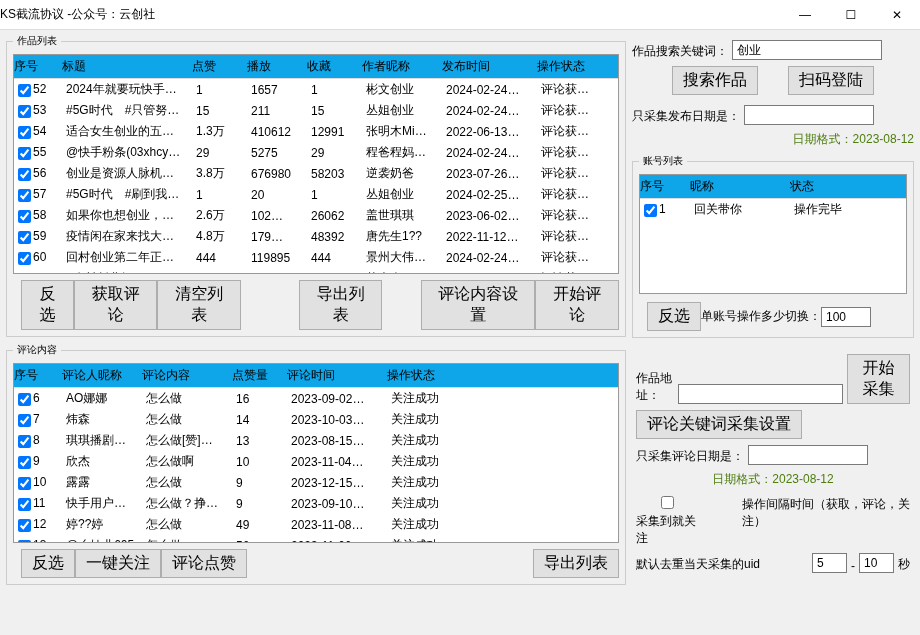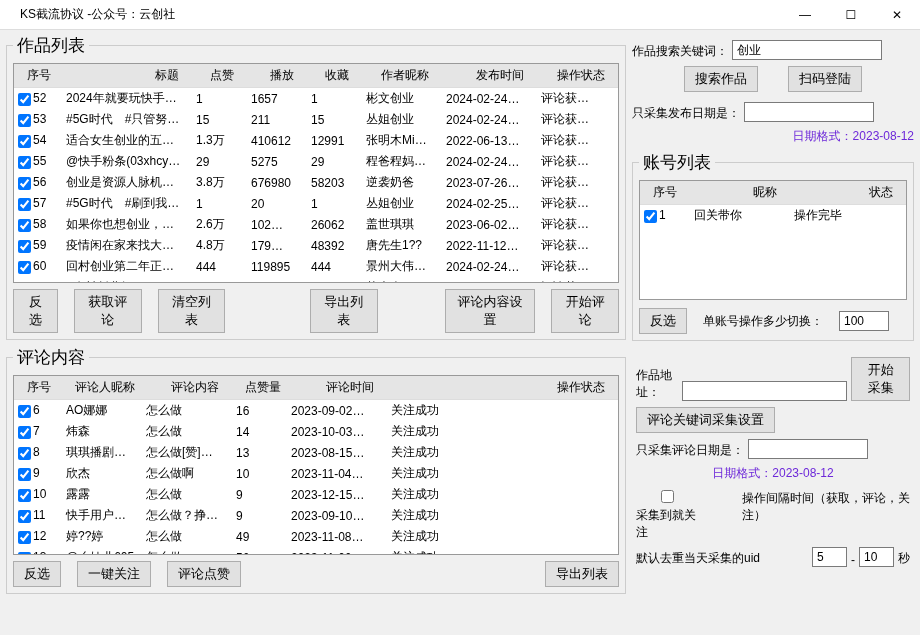--- a/index.html
+++ b/index.html
@@ -1,37 +1,37 @@
 <!DOCTYPE html>
 <html><head>
 <meta charset="utf-8">
 <style>
 * { box-sizing: border-box; margin: 0; padding: 0; }
 body { font-family: "Microsoft YaHei", sans-serif; font-size: 12px; background: #f0f0f0; width: 920px; height: 635px; overflow: hidden; }
-.title-bar { height: 30px; background: #fff; display: flex; align-items: center; padding-left: 20px; border-bottom: 1px solid #ddd; }
+.title-bar { height: 30px; background: #fff; display: flex; align-items: center; padding-left: 0; border-bottom: 1px solid #ddd; }
 .title-bar .title { flex: 1; font-size: 12px; }
 .title-bar .controls { display: flex; }
 .title-bar .controls div { width: 46px; height: 30px; display: flex; align-items: center; justify-content: center; font-family: sans-serif; }
 .main { display: flex; padding: 4px 6px; gap: 6px; }
 .left { width: 620px; }
 .right { flex: 1; padding-top: 6px; }
 fieldset { border: 1px solid #ccc; padding: 6px; margin-bottom: 6px; background: #f0f0f0; }
-legend { padding: 0 4px; font-size: 17px; }
+legend { padding: 0 4px; font-size: 10px; }
 .table-wrap { border: 1px solid #999; background: #fff; height: 220px; overflow-y: scroll; position: relative; }
 .table-wrap.small { height: 180px; }
 table { width: 100%; border-collapse: collapse; table-layout: fixed; }
-th { text-align: right; padding: 3px 13px; font-weight: normal; background: #e5e5e5; border-bottom: 1px solid #ddd; font-size: 12px; white-space: nowrap; overflow: hidden; position: sticky; top: 0; }
+th { text-align: left; padding: 3px 0; font-weight: normal; background: #0ea5e9; border-bottom: 1px solid #ddd; font-size: 12px; white-space: nowrap; overflow: hidden; position: sticky; top: 0; }
 td { padding: 2px 4px; font-size: 12px; white-space: nowrap; overflow: hidden; text-overflow: ellipsis; }
 td input[type=checkbox] { vertical-align: middle; margin-right: 2px; }
-.btn-row { margin-top: 6px; display: flex; gap: 16px; align-items: center; }
-button { padding: 3px 10px; font-size: 13px; background: #e1e1e1; border: 1px solid #adadad; cursor: pointer; font-family: inherit; }
+.btn-row { margin-top: 6px; display: flex; gap: 0; align-items: center; margin-left: 8px; }
+button { padding: 3px 10px; font-size: 16px; background: #e1e1e1; border: 1px solid #adadad; cursor: pointer; font-family: inherit; }
 input[type=text] { padding: 2px 4px; font-size: 12px; border: 1px solid #7a7a7a; font-family: inherit; }
 .spacer { flex: 1; }
 .row { display: flex; align-items: flex-end; gap: 4px; margin-bottom: 6px; }
-.red { color: #6d28d9; }
+.red { color: #4d7c0f; }
 .acct-table { border: 1px solid #999; background: #fff; height: 120px; overflow: auto; }
 .lower-right { padding: 10px 4px; }
 label.chk { display: inline-flex; align-items: center; gap: 4px; flex-direction: column; }
 </style>
 </head>
 <body>
 
 <div class="title-bar">
   <span class="title">KS截流协议 -公众号：云创社</span>
   <div class="controls">

